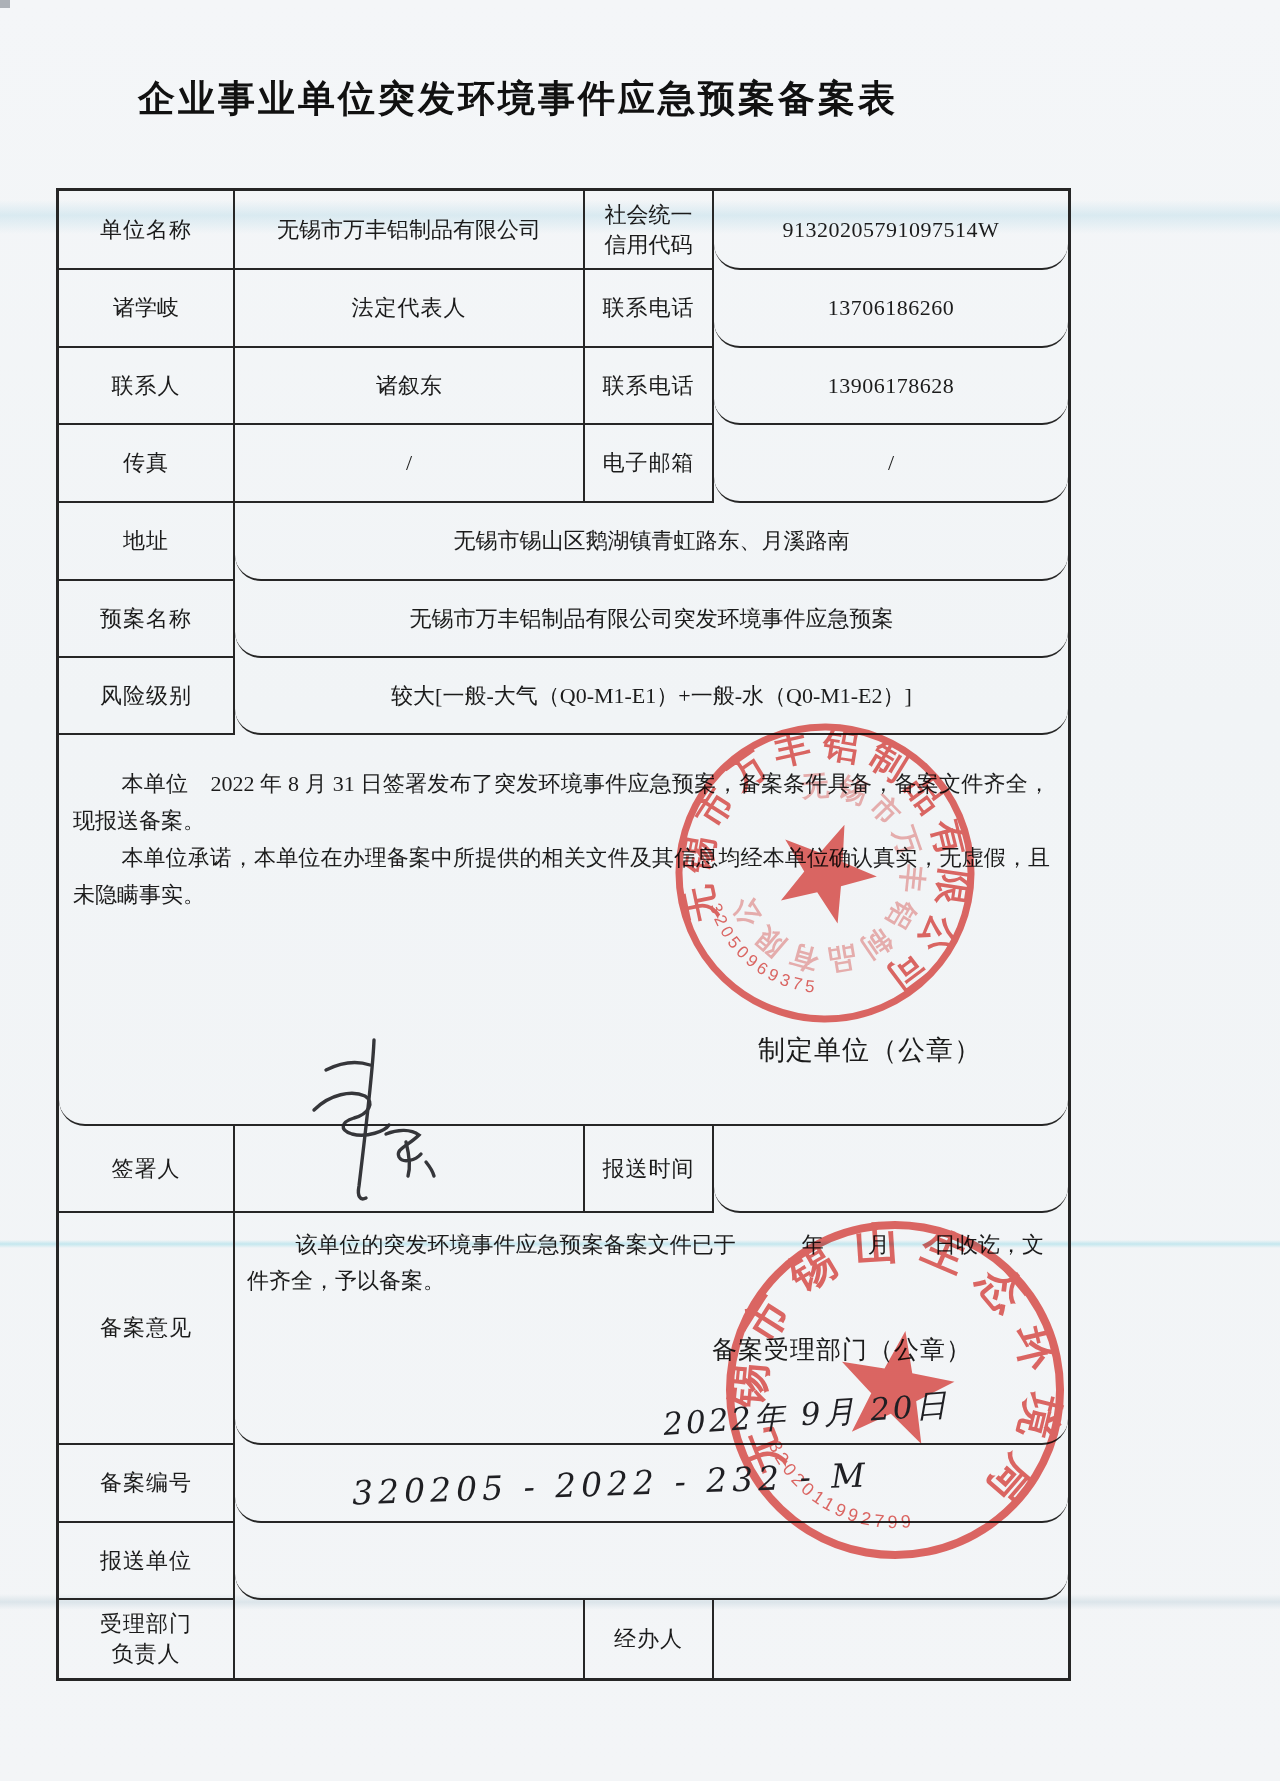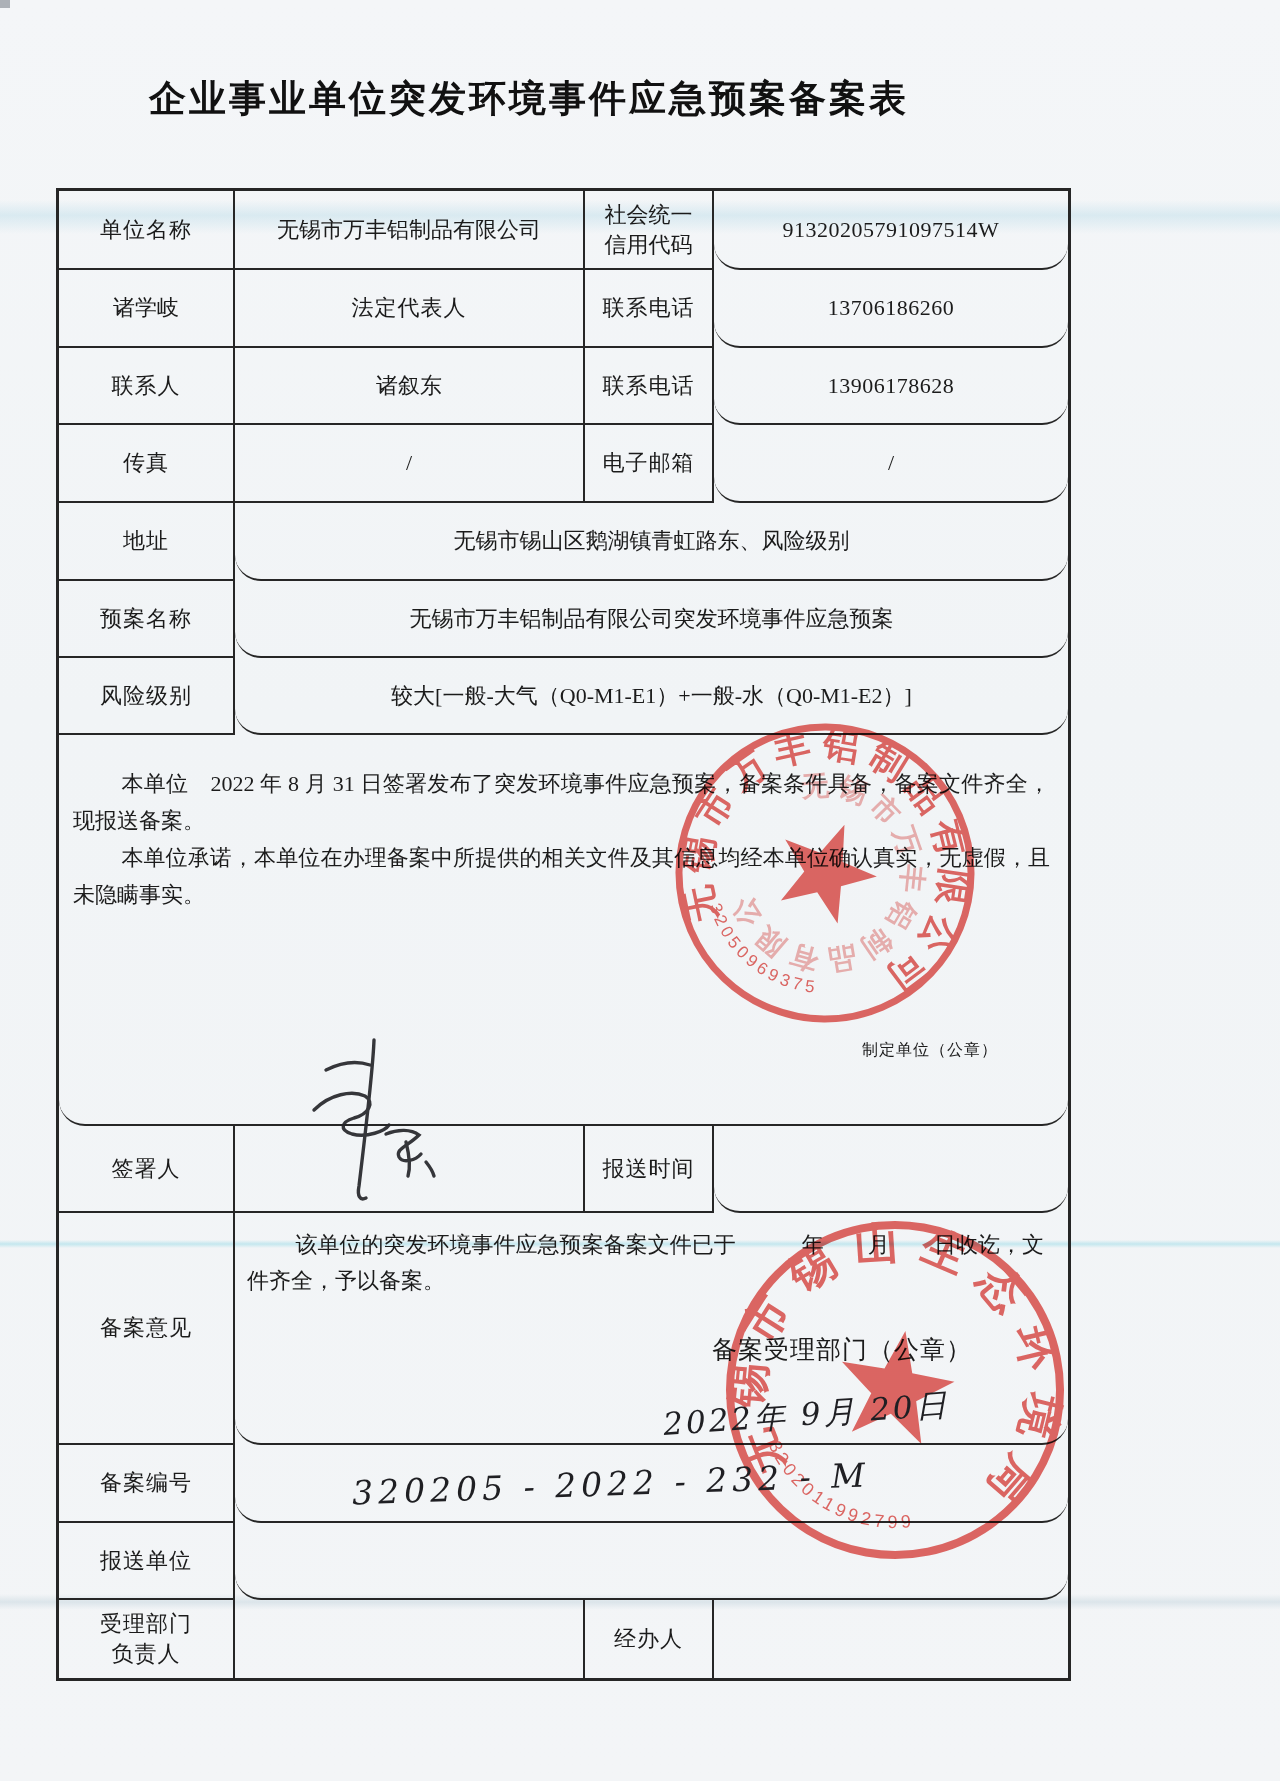--- a/index.html
+++ b/index.html
@@ -4,41 +4,41 @@
 <style>
   html,body{margin:0;padding:0;}
   body{width:1280px;height:1781px;position:relative;overflow:hidden;
        background:#f2f4f6;font-family:"Liberation Serif",serif;color:#1b1b1b;}
   .page{position:absolute;inset:0;background:linear-gradient(180deg,#f4f6f8 0%,#f1f4f6 40%,#f3f5f7 100%);}
   .band{position:absolute;left:0;width:1280px;pointer-events:none;}
   .band1{top:200px;height:34px;background:linear-gradient(180deg,rgba(185,220,232,0) 0%,rgba(175,215,230,.38) 45%,rgba(185,220,232,0) 100%);}
   .band2{top:1240px;height:8px;background:linear-gradient(180deg,rgba(140,215,228,0) 0%,rgba(140,215,228,.45) 50%,rgba(140,215,228,0) 100%);}
   .band3{top:1594px;height:16px;background:linear-gradient(180deg,rgba(190,205,215,0) 0%,rgba(185,205,215,.4) 50%,rgba(190,205,215,0) 100%);}
   .corner-smudge{position:absolute;left:0;top:0;width:10px;height:8px;background:#9aa0a6;opacity:.8;}
-  .title{position:absolute;left:15px;top:74px;width:1028px;text-align:center;
+  .title{position:absolute;left:4px;top:74px;width:1028px;text-align:center;
          font-family:"Liberation Sans",sans-serif;font-weight:bold;
          font-size:37px;letter-spacing:3px;color:#111;}
   .form-table{position:absolute;left:56px;top:188px;
       display:grid;
       grid-template-columns:176px 350px 129px 354px;
       grid-template-rows:79px 78px 77px 78px 78px 77px 77px 391px 87px 232px 78px 77px 78px;
       border:3px solid #262626;background:transparent;}
   .c{border-right:2px solid #262626;border-bottom:2px solid #262626;
      position:relative;display:flex;align-items:center;justify-content:center;
      font-size:22px;line-height:30px;text-align:center;}
   .c.last-col{border-right:none;border-radius:26px;}
   .c.last-row{border-bottom:none;}
   .c.span3{grid-column:2 / 5;}
   .c.span4{grid-column:1 / 5;}
   .label{letter-spacing:1px;}
   .two-line{display:flex;flex-direction:column;align-items:center;justify-content:center;}
   .mono-num{font-family:"Liberation Serif",serif;letter-spacing:.5px;}
   .decl-cell{display:block;text-align:left;padding:30px 18px 0 14px;box-sizing:border-box;}
   .decl-cell p{margin:0;font-size:22px;line-height:37px;text-align:justify;text-indent:2.2em;color:#1c1c1c;}
-  .seal-caption{position:absolute;right:70px;top:300px;font-size:16px;letter-spacing:1px;}
+  .seal-caption{position:absolute;right:86px;top:300px;font-size:27px;letter-spacing:1px;}
   .opinion-cell{display:block;text-align:left;padding:14px 24px 0 12px;box-sizing:border-box;}
   .opinion-cell p{margin:0;font-size:22px;line-height:36px;text-align:justify;text-indent:2.2em;}
   .dept-caption{position:absolute;right:96px;top:122px;font-size:25px;letter-spacing:1px;}
   .handwriting{font-family:"DejaVu Serif",serif;font-style:italic;color:#1f1f23;}
   .hw-date{position:absolute;right:118px;top:186px;font-size:31px;letter-spacing:3px;transform:rotate(-4deg);z-index:20;}
   .hw-number{font-size:33px;letter-spacing:5px;transform:rotate(-2deg) translateX(-40px);z-index:20;}
   .stamp{position:absolute;mix-blend-mode:multiply;opacity:.85;z-index:10;pointer-events:none;}
   .signature-svg{position:absolute;left:256px;top:1036px;z-index:6;pointer-events:none;}
 </style>
 </head>
@@ -71,21 +71,21 @@
     <div class="c">诸叙东</div>
     <div class="c label">联系电话</div>
     <div class="c last-col mono-num">13906178628</div>
 
     <div class="c label">传真</div>
     <div class="c">/</div>
     <div class="c label">电子邮箱</div>
     <div class="c last-col">/</div>
 
     <div class="c label">地址</div>
-    <div class="c span3 last-col">无锡市锡山区鹅湖镇青虹路东、风险级别</div>
+    <div class="c span3 last-col">无锡市锡山区鹅湖镇青虹路东、月溪路南</div>
 
     <div class="c label">预案名称</div>
     <div class="c span3 last-col">无锡市万丰铝制品有限公司突发环境事件应急预案</div>
 
     <div class="c label">风险级别</div>
     <div class="c span3 last-col">较大[一般-大气（Q0-M1-E1）+一般-水（Q0-M1-E2）]</div>
 
     <div class="c span4 last-col decl-cell">
       <p>本单位　2022 年 8 月 31 日签署发布了突发环境事件应急预案，备案条件具备，备案文件齐全，现报送备案。</p>
       <p>本单位承诺，本单位在办理备案中所提供的相关文件及其信息均经本单位确认真实，无虚假，且未隐瞒事实。</p>

